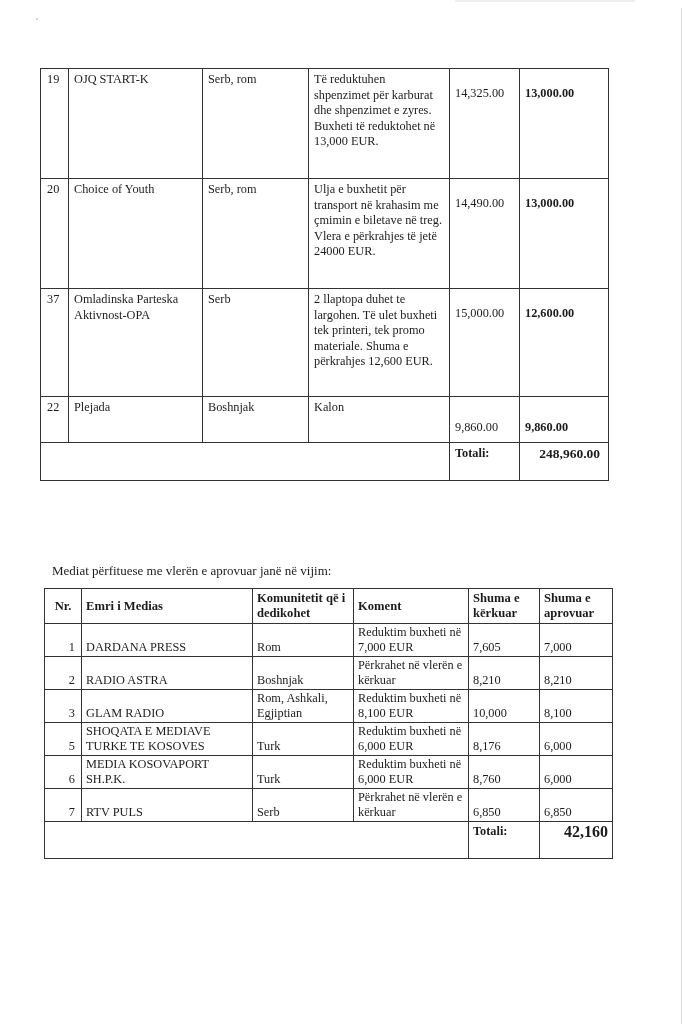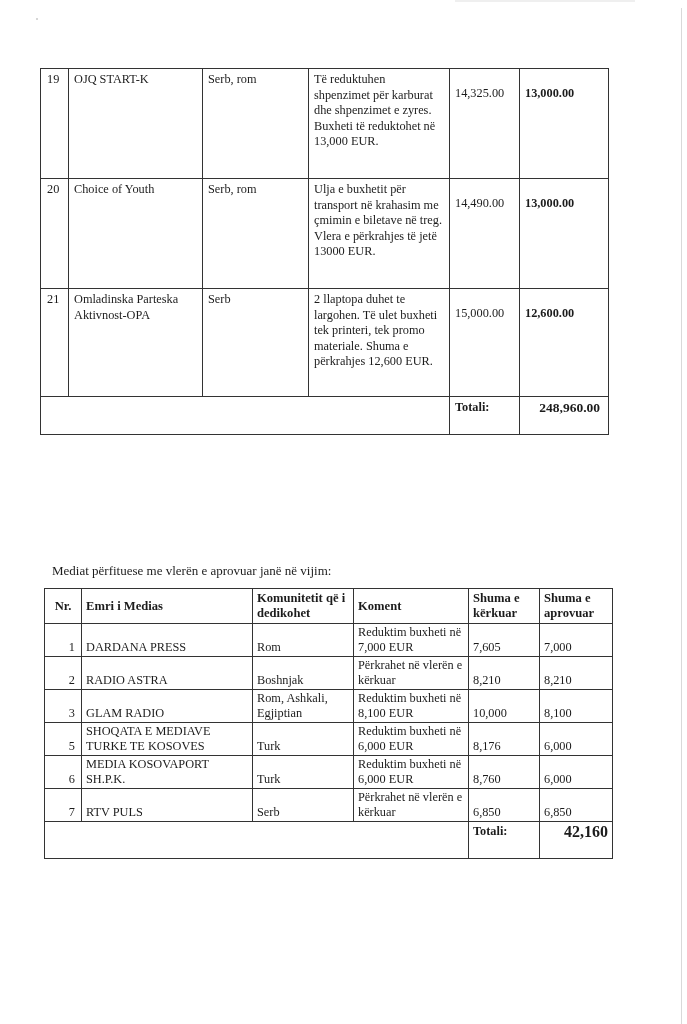--- a/index.html
+++ b/index.html
@@ -60,31 +60,39 @@
     <td>OJQ START-K</td>
     <td>Serb, rom</td>
     <td>Të reduktuhen shpenzimet për karburat dhe shpenzimet e zyres. Buxheti të reduktohet në  13,000 EUR.</td>
     <td class="amt">14,325.00</td>
     <td class="amt bold">13,000.00</td>
   </tr>
   <tr style="height:110px">
     <td class="num">20</td>
     <td>Choice of Youth</td>
     <td>Serb, rom</td>
-    <td>Ulja e buxhetit për transport në krahasim me çmimin e biletave në treg. Vlera e përkrahjes të jetë 13000 EUR.</td>
+    <td>Ulja e buxhetit për transport në krahasim me çmimin e biletave në treg. Vlera e përkrahjes të jetë 24000 EUR.</td>
     <td class="amt">14,490.00</td>
     <td class="amt bold">13,000.00</td>
   </tr>
   <tr style="height:108px">
-    <td class="num">21</td>
+    <td class="num">37</td>
     <td>Omladinska Parteska Aktivnost-OPA</td>
     <td>Serb</td>
     <td>2 llaptopa duhet te largohen. Të ulet buxheti tek printeri, tek promo materiale. Shuma e përkrahjes 12,600 EUR.</td>
     <td class="amt">15,000.00</td>
     <td class="amt bold">12,600.00</td>
+  </tr>
+  <tr class="r22" style="height:46px">
+    <td class="num">22</td>
+    <td>Plejada</td>
+    <td>Boshnjak</td>
+    <td>Kalon</td>
+    <td class="amt">9,860.00</td>
+    <td class="amt bold">9,860.00</td>
   </tr>
   <tr style="height:38px">
     <td colspan="4"></td>
     <td class="tot-label">Totali:</td>
     <td class="tot-val">248,960.00</td>
   </tr>
 </tbody>
   </table>
 
 <div class="intro">Mediat përfituese me vlerën e aprovuar janë në vijim:</div>

